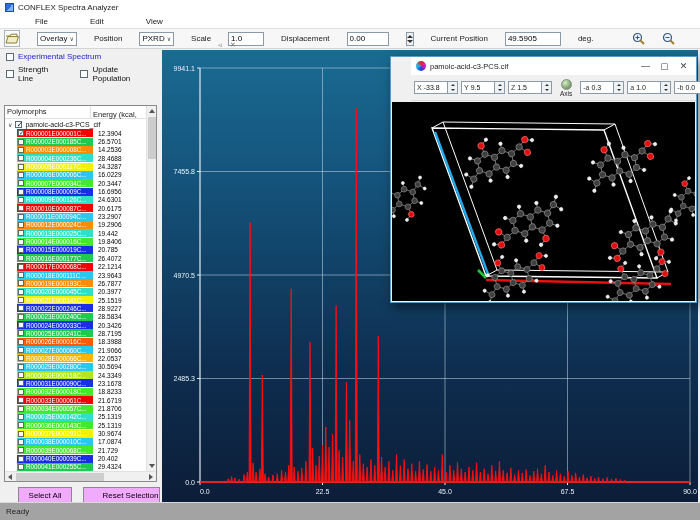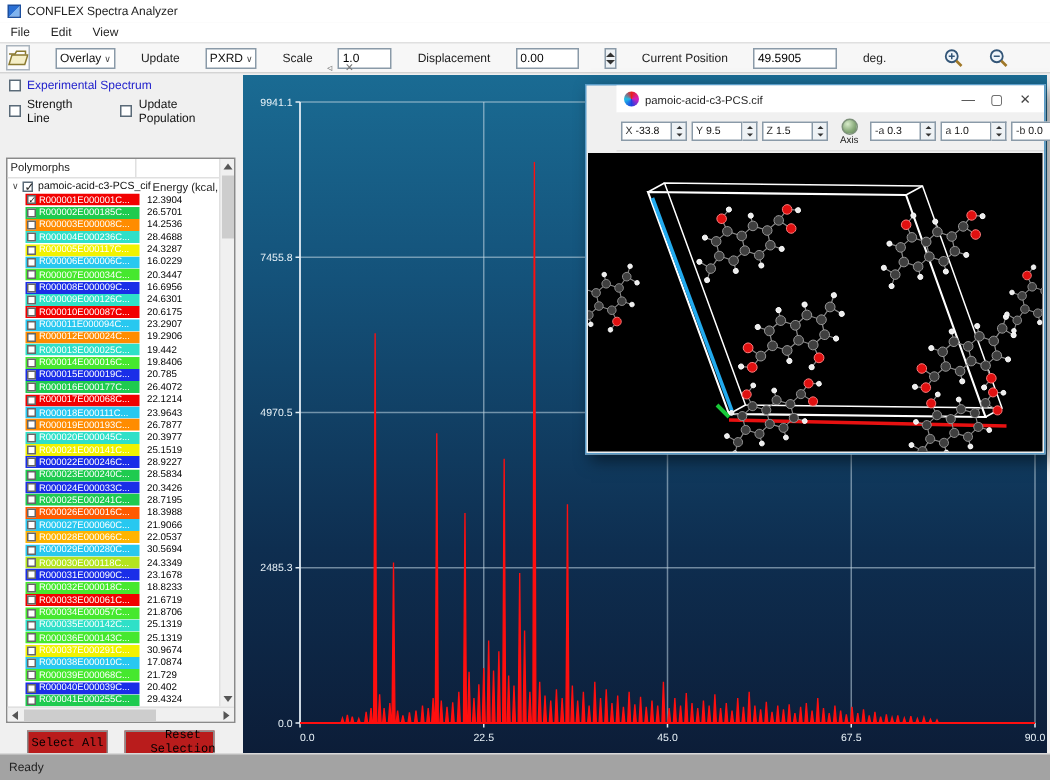--- a/index.html
+++ b/index.html
@@ -4,21 +4,21 @@
 <style>
   * { box-sizing: border-box; margin: 0; padding: 0; }
   html,body { width:700px; height:520px; overflow:hidden; }
   body { font-family:"Liberation Sans", sans-serif; background:#f0f0f0; position:relative; font-size:8px; color:#111; }
 
   
   .titlebar { position:absolute; left:0; top:0; width:700px; height:15px; background:#ffffff; display:flex; align-items:center; padding:0 5px; gap:4px; }
   .appicon { width:9px; height:9px; background:linear-gradient(135deg,#2a6fd4 50%,#7fb3ef 50%); border:1px solid #1c4f9e; }
   .wtitle { font-size:8px; color:#222; }
   .menubar { position:absolute; left:0; top:15px; width:700px; height:13px; background:#ffffff; display:flex; align-items:center; }
-  .menu-item { padding:0 7px; font-size:8px; color:#222; }
+  .menu-item { padding:0 7px; font-size:8px; color:#222;margin-left:28px; }
   .toolbar { position:absolute; left:0; top:28px; width:700px; height:21px; background:#f7f7f7; border-top:1px solid #e0e0e0; border-bottom:1px solid #d4d4d4; display:flex; align-items:center; gap:17px; padding:0 4px; }
   .tb-btn { width:24px; height:17px; border:1px solid #aab4be; background:#fbfbfb; display:flex; align-items:center; justify-content:center; }
   .lbl { font-size:8px; color:#222; white-space:nowrap; }
   .combo { height:14px; border:1px solid #8a9aa8; background:#fff; display:flex; align-items:center; font-size:8px; padding:0 2px; gap:2px; }
   .combo .dd { font-size:6px; color:#444; margin-left:auto; }
   .tbox { height:14px; border:1px solid #8a9aa8; background:#fff; font-size:8px; font-family:"Liberation Sans",sans-serif; padding:0 2px; }
   .spin { width:11px; height:14px; border:1px solid #8a9aa8; background:#eef2f5; display:flex; flex-direction:column; align-items:center; justify-content:space-between; padding:2px 0; }
   .spin i { width:0; height:0; border-left:3px solid transparent; border-right:3px solid transparent; }
   .spin .up { border-bottom:3px solid #333; }
   .spin .dn { border-top:3px solid #333; }
@@ -27,40 +27,40 @@
 
   
   .leftpanel { position:absolute; left:2px; top:50px; width:156px; height:452px; background:#f0f0f0; }
   .legendrow { display:flex; align-items:center; gap:4px; padding:2px 4px; }
   .cb { width:8px; height:8px; border:1px solid #5a6a78; background:#fff; flex:none; position:relative; }
   .cb.checked:after { content:"✓"; position:absolute; left:0px; top:-2px; font-size:8px; color:#222; }
   .checksrow { display:flex; align-items:center; gap:4px; padding:2px 4px; }
   .listbox { position:absolute; left:2px; top:55px; width:153px; height:377px; border:1px solid #8a8a8a; background:#fff; overflow:hidden; }
   .lb-head { height:13px; display:flex; border-bottom:1px solid #e0e0e0; font-size:7.5px; color:#222; }
   .lb-head .c1 { width:86px; padding:1px 2px; border-right:1px solid #e0e0e0; }
-  .lb-head .c2 { flex:1; padding:14px 2px;text-align:center; }
+  .lb-head .c2 { flex:1; padding:4px 2px; }
   .rootrow { height:10px; display:flex; align-items:center; gap:3px; padding-left:3px; font-size:7px; }
   .rows { position:absolute; left:0; top:23px; bottom:10px; right:10px; overflow:hidden; }
   .prow { height:8.35px; display:flex; align-items:center; overflow:hidden; }
   .prow .sw { margin-left:12px; width:76px; height:8px; display:flex; align-items:center; padding-left:1px; gap:2px; flex:none; }
   .prow .sw .scb { width:6px; height:6px; background:#fff; border:1px solid #666; flex:none; position:relative; }
   .prow .sw .scb.checked:after { content:"✓"; position:absolute; left:0; top:-2px; font-size:6px; color:#111; }
   .prow .nm { font-size:6.3px; color:#fff; white-space:nowrap; overflow:hidden; }
   .prow .en { font-size:6.5px; color:#000; padding-left:5px; white-space:nowrap; }
   .vscroll { position:absolute; right:0; top:0; bottom:10px; width:10px; background:#f0f0f0; border-left:1px solid #e0e0e0; }
   .vscroll .arr { position:absolute; left:0; width:10px; height:10px; display:flex; align-items:center; justify-content:center; }
   .tri-up { width:0;height:0;border-left:3px solid transparent;border-right:3px solid transparent;border-bottom:4px solid #555; }
   .tri-dn { width:0;height:0;border-left:3px solid transparent;border-right:3px solid transparent;border-top:4px solid #555; }
   .tri-l { width:0;height:0;border-top:3px solid transparent;border-bottom:3px solid transparent;border-right:4px solid #555; }
   .tri-r { width:0;height:0;border-top:3px solid transparent;border-bottom:3px solid transparent;border-left:4px solid #555; }
   .vthumb { position:absolute; left:1px; top:11px; width:8px; height:42px; background:#cdcdcd; }
   .hscroll { position:absolute; left:0; right:0; bottom:0; height:10px; background:#f0f0f0; border-top:1px solid #e0e0e0; }
   .hscroll .arr { position:absolute; top:0; width:10px; height:10px; display:flex; align-items:center; justify-content:center; }
   .hthumb { position:absolute; left:11px; top:1px; width:88px; height:8px; background:#cdcdcd; }
-  .panelbtn { position:absolute; height:16px; border:1px solid #8a8a8a; background:#b91c1c; font-size:8px; font-family:Liberation Mono, monospace; display:flex; align-items:center; justify-content:center; }
+  .panelbtn { position:absolute; height:16px; border:1px solid #8a8a8a; background:#f0abfc; font-size:8px; font-family:Liberation Sans, sans-serif; display:flex; align-items:center; justify-content:center; }
 
   
   .chart { position:absolute; left:162px; top:50px; width:536px; height:452px; background:linear-gradient(#1a6b93 0%, #14527a 30%, #0e2e50 70%, #0c1d38 100%); }
 
   
   .statusbar { position:absolute; left:0; top:502px; width:700px; height:18px; background:#a3a3a3; border-top:1px solid #d9d9d9; display:flex; align-items:center; padding:0 6px; font-size:8px; color:#222;text-align:center; }
 
   
   .viewer { position:absolute; left:390px; top:56px; width:307px; height:247px; background:#f0f0f0; border:1px solid #5a9cc8; box-shadow:3px 4px 10px rgba(0,0,0,.5);padding-left:20px; }
   .v-title { height:18px; background:#fff; display:flex; align-items:center; gap:4px; padding:0 5px; }
@@ -98,21 +98,21 @@
   <div class="tb-btn">
     <svg width="14" height="11" viewBox="0 0 14 11">
       <path d="M1 3 L5 3 L6 1.2 L12 1.2 L12 3.4" fill="none" stroke="#8a7a30" stroke-width="1"></path>
       <path d="M1 10 L3 3.6 L13.5 3.6 L11.5 10 Z" fill="#f5efc8" stroke="#8a7a30" stroke-width="1"></path>
     </svg>
   </div>
   <div class="combo" style="width:52px">
     <span>Overlay</span>
       <span class="dd">∨</span>
   </div>
-  <span class="lbl">Update</span>
+  <span class="lbl">Position</span>
   <div class="combo" style="width:50px">
     <span>PXRD</span>
       <span class="dd">∨</span>
   </div>
   <span class="lbl">Scale</span>
   <input class="tbox" style="width: 36px;" value="1.0">
   <span class="lbl">Displacement</span>
   <input class="tbox" style="width: 42px;" value="0.00">
   <div class="spin">
       <i class="up"></i>
@@ -479,21 +479,21 @@
           <i class="tri-l"></i>
         </div>
       <div class="hthumb"></div>
       <div class="arr" style="right:0">
           <i class="tri-r"></i>
         </div>
     </div>
   </div>
 
   <button class="panelbtn" style="left:16px; top:437px; width:54px;">Select All</button>
-  <button class="panelbtn" style="left:81px; top:437px; width:60px;padding-left:18px;">Reset Selection</button>
+  <button class="panelbtn" style="left:81px; top:437px; width:77px;padding-left:18px;">Reset Selection</button>
 </div>
 
 <div class="chart">
   <svg id="chartsvg" width="536" height="452">
       <line x1="38" y1="328.49895886773095" x2="528" y2="328.49895886773095" stroke="rgba(195,215,228,0.55)" stroke-width="1"></line>
       <line x1="38" y1="225.00208226453813" x2="528" y2="225.00208226453813" stroke="rgba(195,215,228,0.55)" stroke-width="1"></line>
       <line x1="38" y1="121.50104113226905" x2="528" y2="121.50104113226905" stroke="rgba(195,215,228,0.55)" stroke-width="1"></line>
       <line x1="38" y1="18" x2="528" y2="18" stroke="rgba(195,215,228,0.55)" stroke-width="1"></line>
       <line x1="160.5" y1="18" x2="160.5" y2="432" stroke="rgba(195,215,228,0.55)" stroke-width="1"></line>
       <line x1="283" y1="18" x2="283" y2="432" stroke="rgba(195,215,228,0.55)" stroke-width="1"></line>

